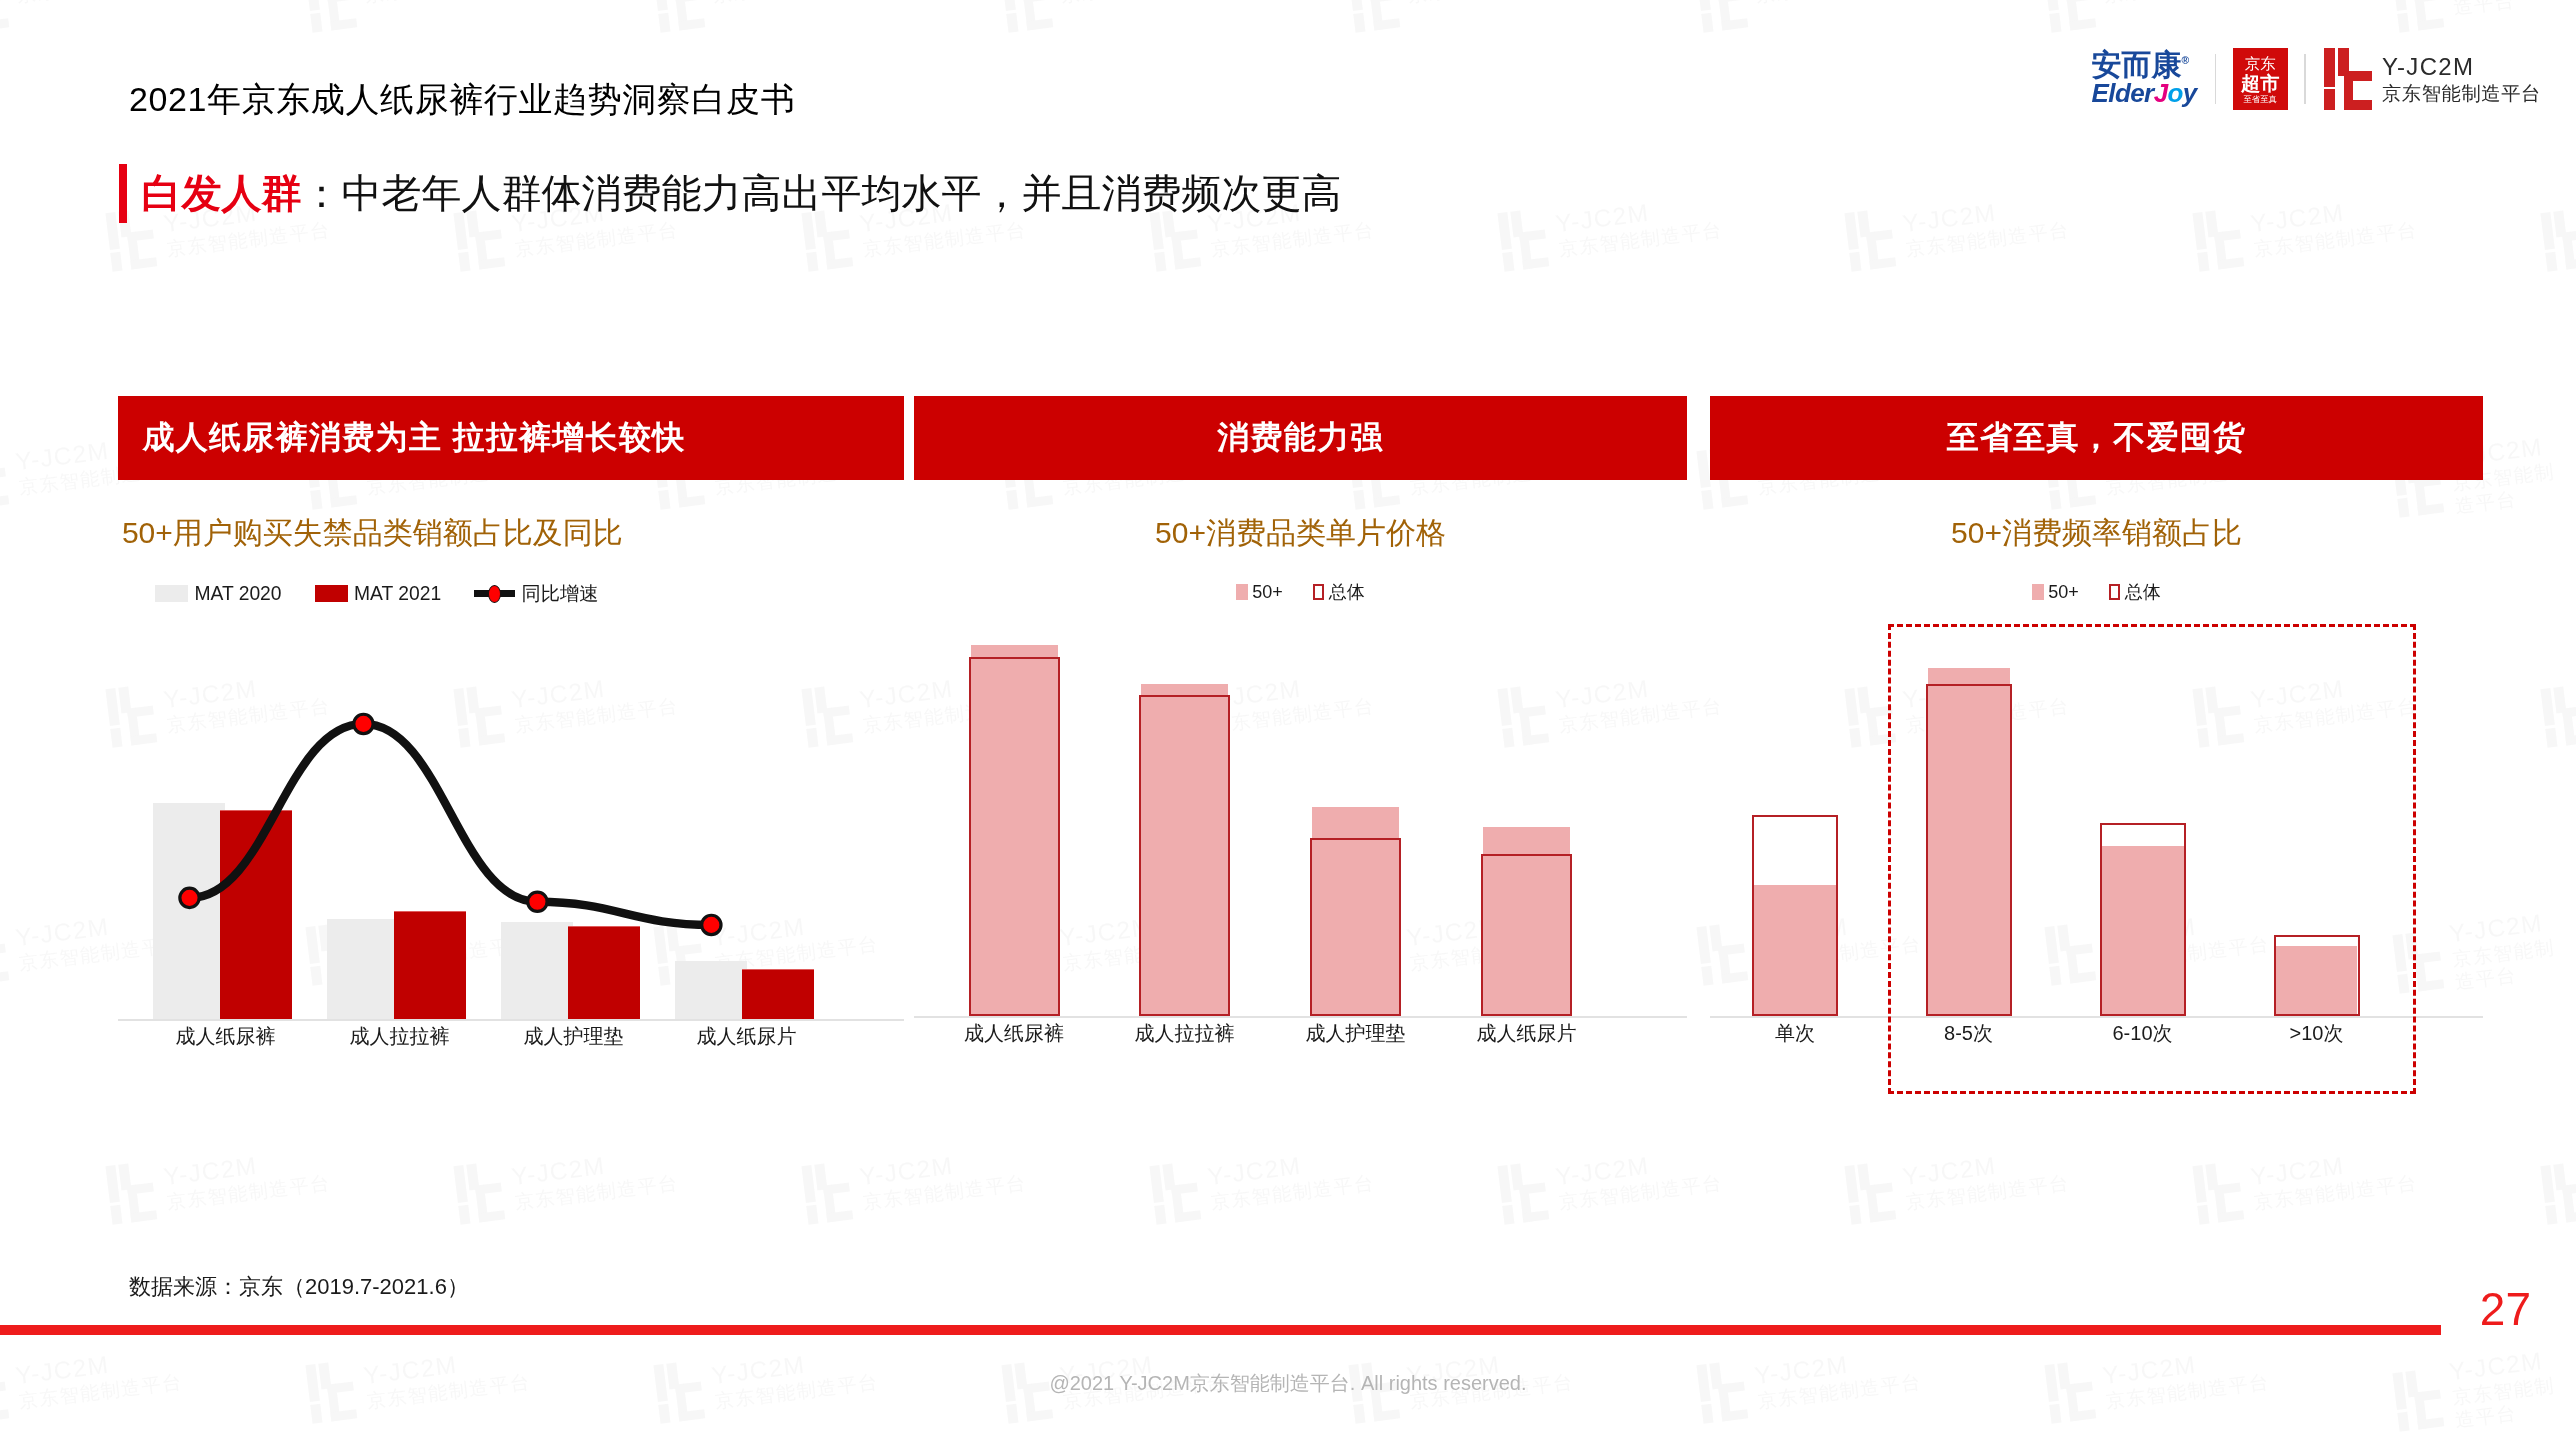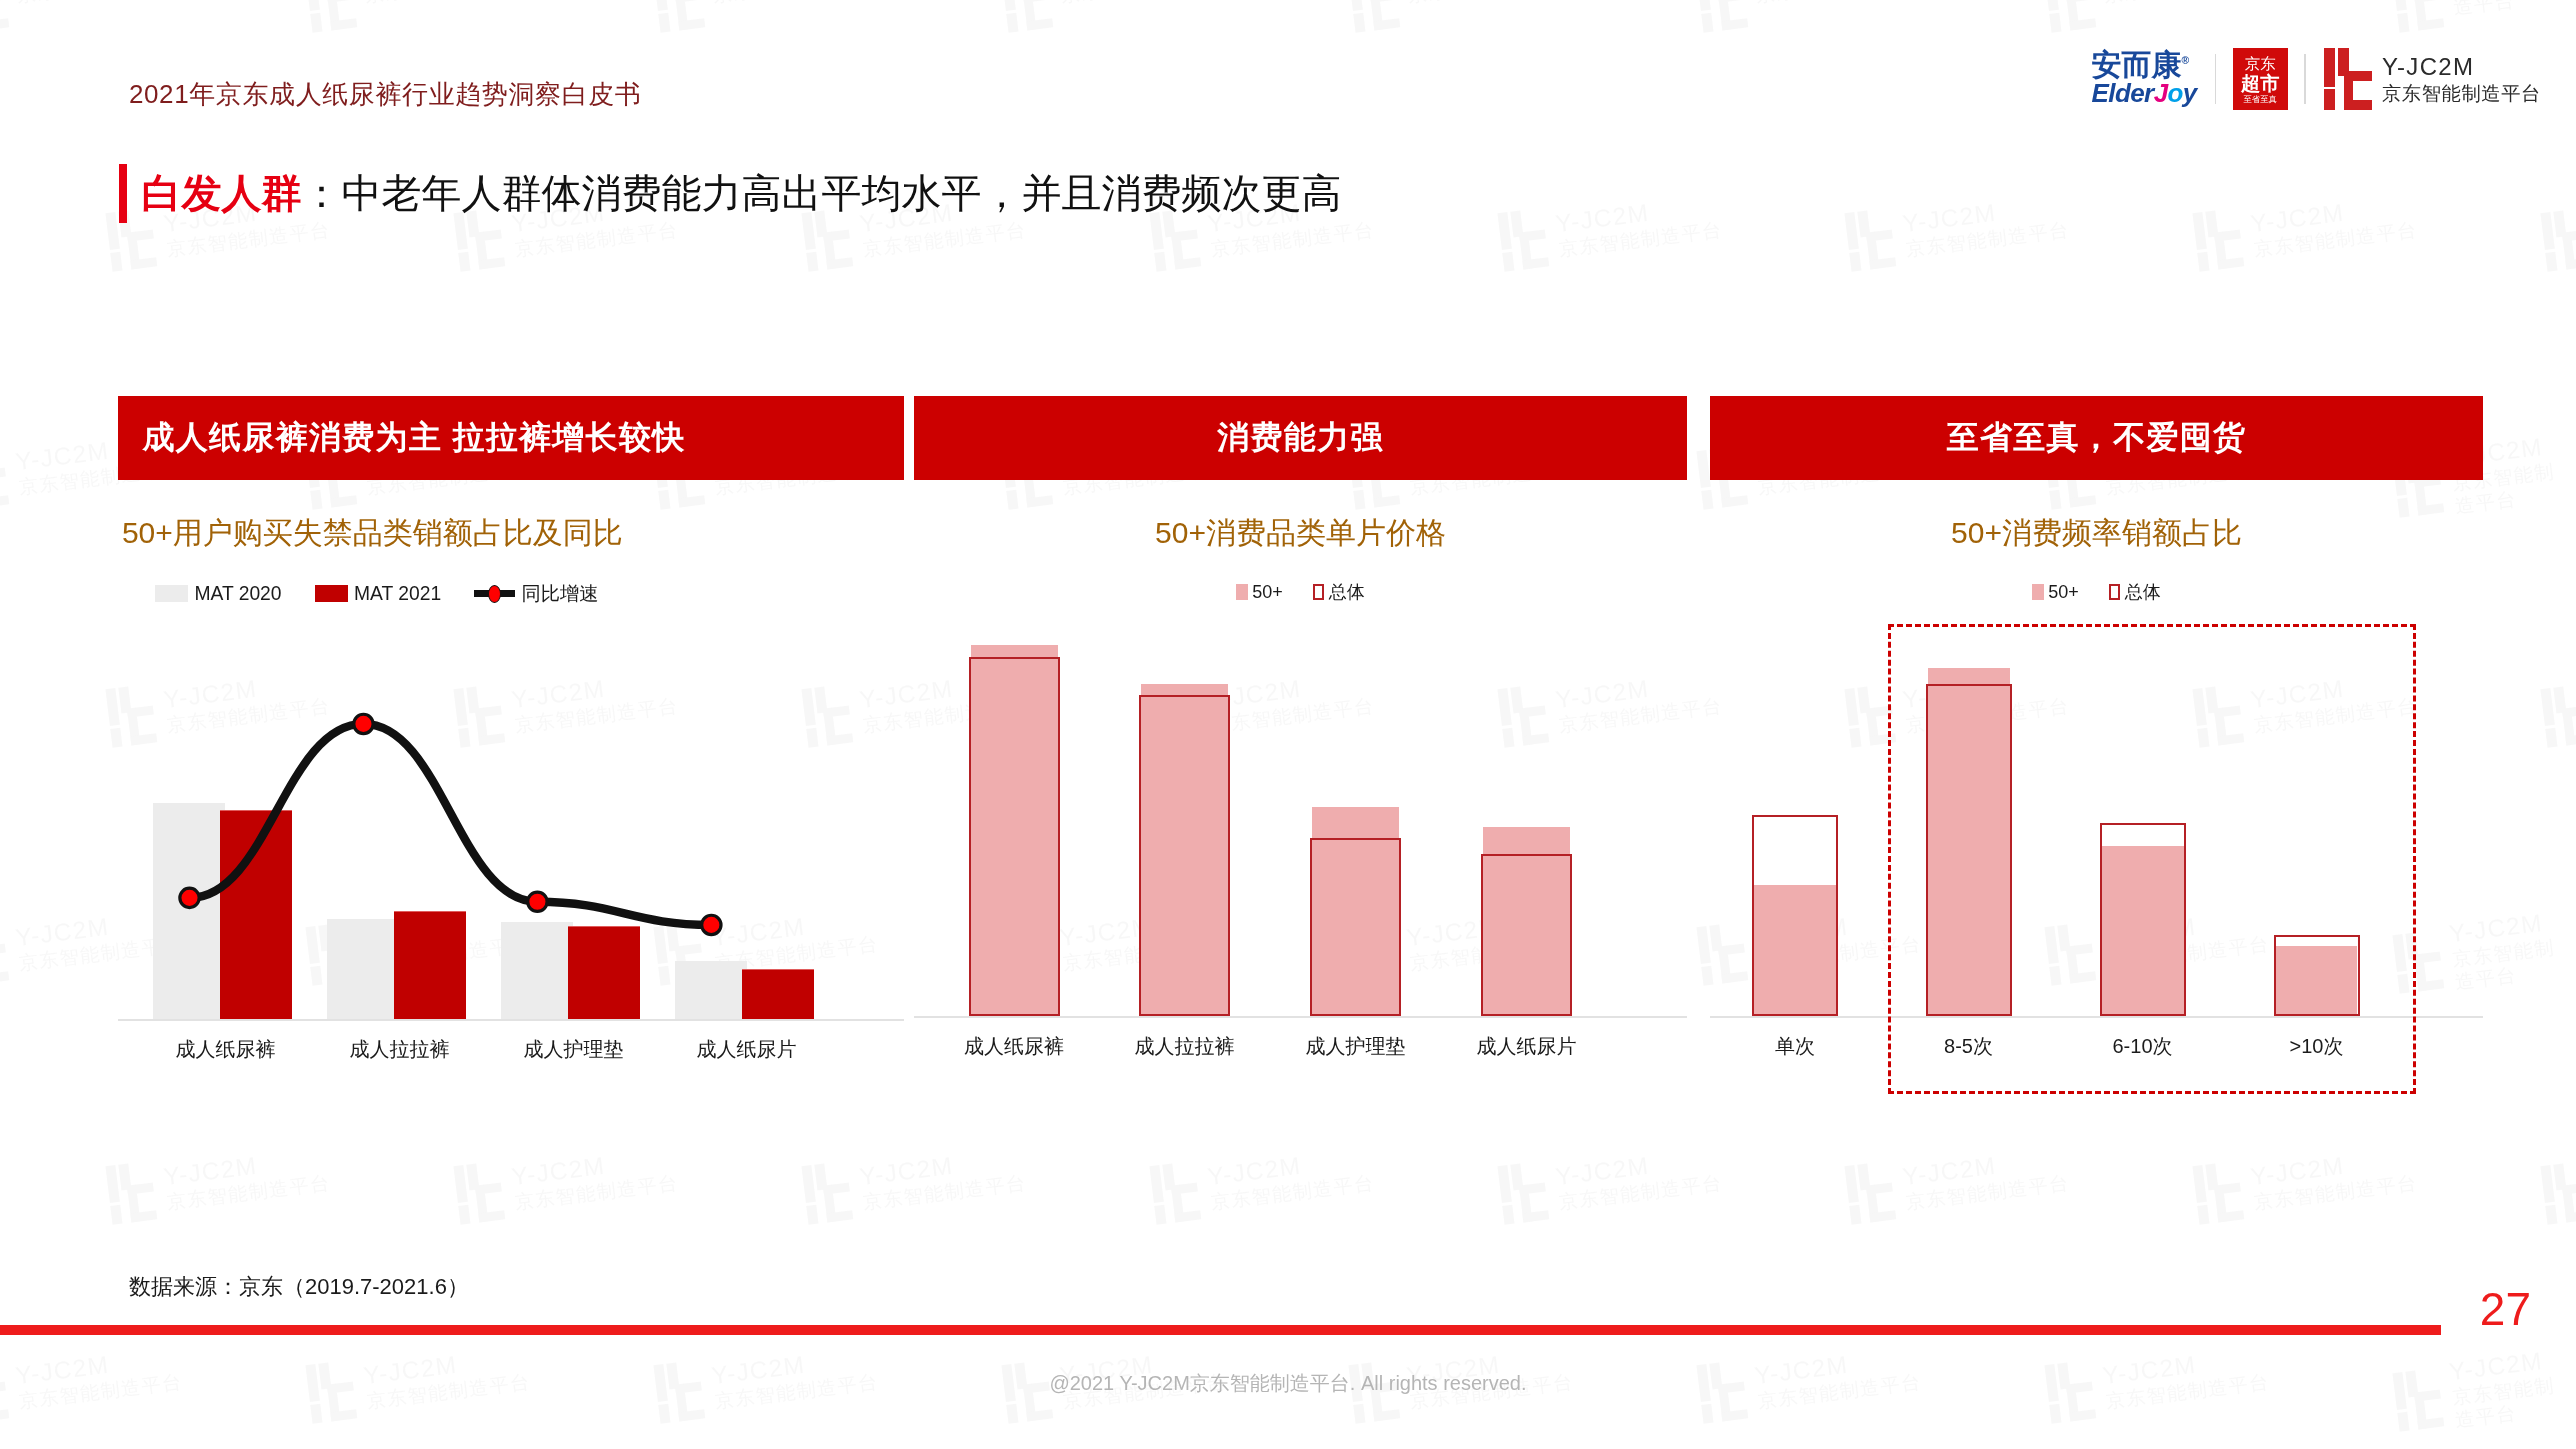--- a/index.html
+++ b/index.html
@@ -24,21 +24,21 @@
   .wm .wm-mark i.d { left:19.3px;top:22px;width:26px;height:9px; }
   .wm .wm-mark i.e { left:19.3px;top:22px;width:9px;height:37px; }
   .wm .wm-mark i.f { left:19.3px;top:50px;width:26px;height:9px; }
   .wm .wm-txt { line-height:1.18; }
   .wm .wm-t1 { font-size:24.5px; letter-spacing:1.3px; color:#ededed; font-weight:400; }
   .wm .wm-t2 { font-size:19.3px; letter-spacing:1.3px; color:#ededed; font-weight:400; }
 
   
   .doc-title {
     position:absolute; left:129px; top:77px;
-    font-size:26px; color:#7f1d1d; letter-spacing:0.6px; z-index:3;
+    font-size:34px; color:#000000; letter-spacing:0.6px; z-index:3;
   }
   .logo-bar { position:absolute; right:35px; top:48px; display:flex; align-items:center; gap:0px; z-index:3; }
   .logo-elderjoy { display:flex; flex-direction:column; align-items:flex-start; padding-right:18px; }
   .ej-cn { font-size:30px; font-weight:bold; color:#18489a; letter-spacing:0px; line-height:1.0; position:relative; }
   .ej-cn sup { font-size:10.3px; vertical-align:super; }
   .ej-en { font-size:26px; font-weight:bold; font-style:italic; color:#18489a; line-height:1.05; letter-spacing:-0.6px; }
   .ej-en .j1 { color:#e4007f; }
   .ej-en .j2 { color:#00a0e9; }
   .divline { width:1.3px; height:50px; background:#d9d9d9; }
   .logo-jd { background:#d00a0a; color:#fff; width:55px; padding:6.4px 0 5.2px; margin:0 16.7px;
@@ -101,21 +101,21 @@
   .sw-sm.hollow { background:#fff; border:2.6px solid #b52025; }
 
   
   .plot { position:relative; margin-top:28px; height:386px; }
   .baseline { position:absolute; left:0; right:0; bottom:0; height:1.9px; background:#e2e2e2; }
   .bar { position:absolute; bottom:1.9px; }
   .bar.gray { background:#ececec; }
   .bar.red  { background:#c00000; border-top:1.3px solid #e05c5c; }
   .bar.pink { background:#efadae; }
   .bar.hollow { background:transparent; border:2.6px solid #b52025; box-sizing:border-box; }
-  .xlabels { position:relative; height:45px; margin-top:15px; }
+  .xlabels { position:relative; height:45px; margin-top:2px; }
   .xlab { position:absolute; top:0; text-align:center; font-size:20px; color:#1b1b1b; white-space:nowrap; }
 
   .linelayer { position:absolute; inset:0; pointer-events:none; }
 
   
   .dash-box {
     position:absolute; border:3.2px dashed #cc0000; box-sizing:border-box;
   }
 
   

